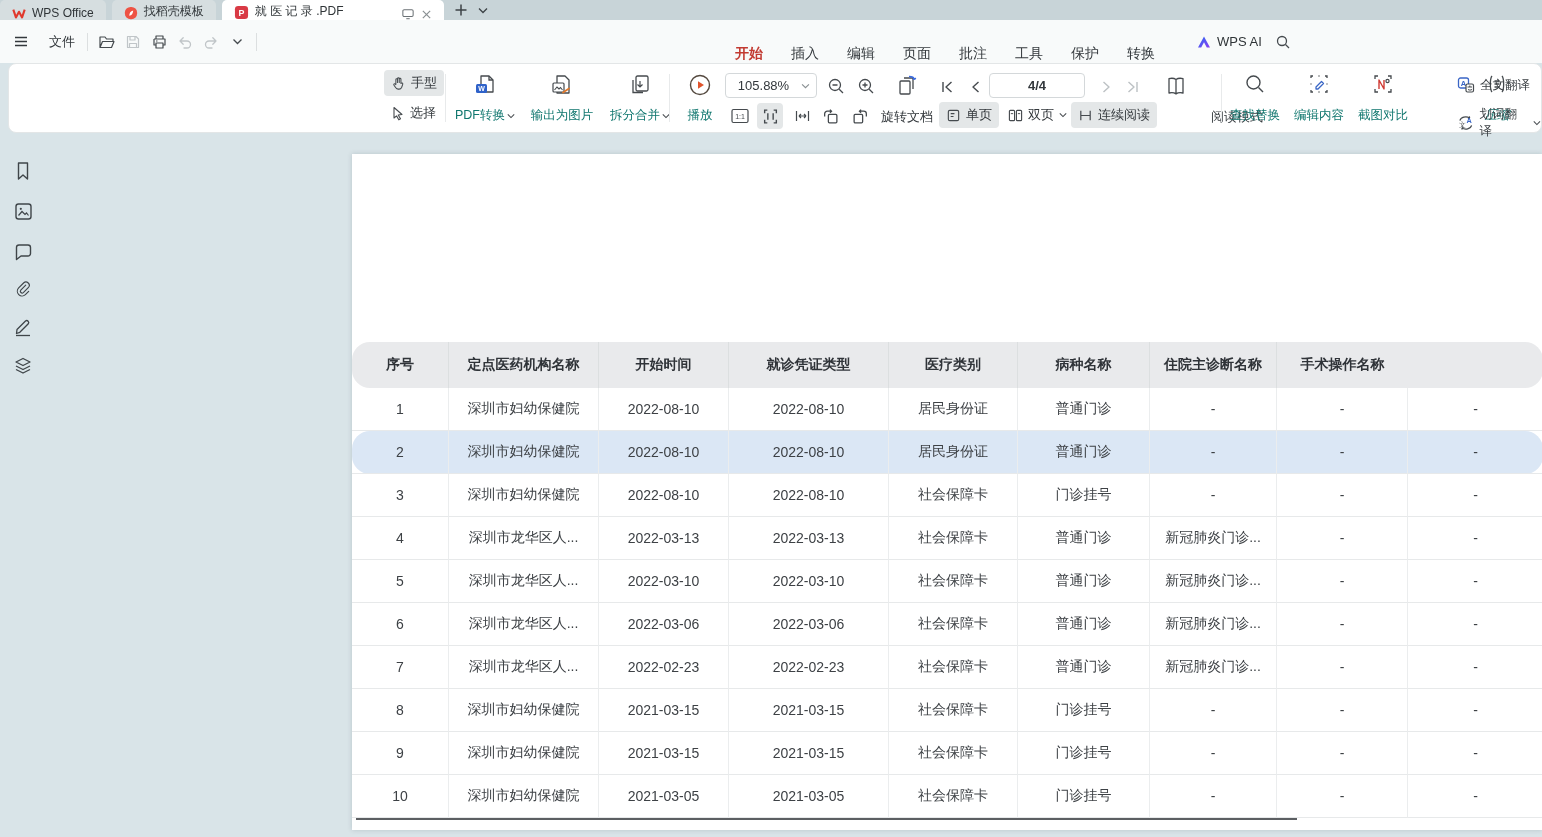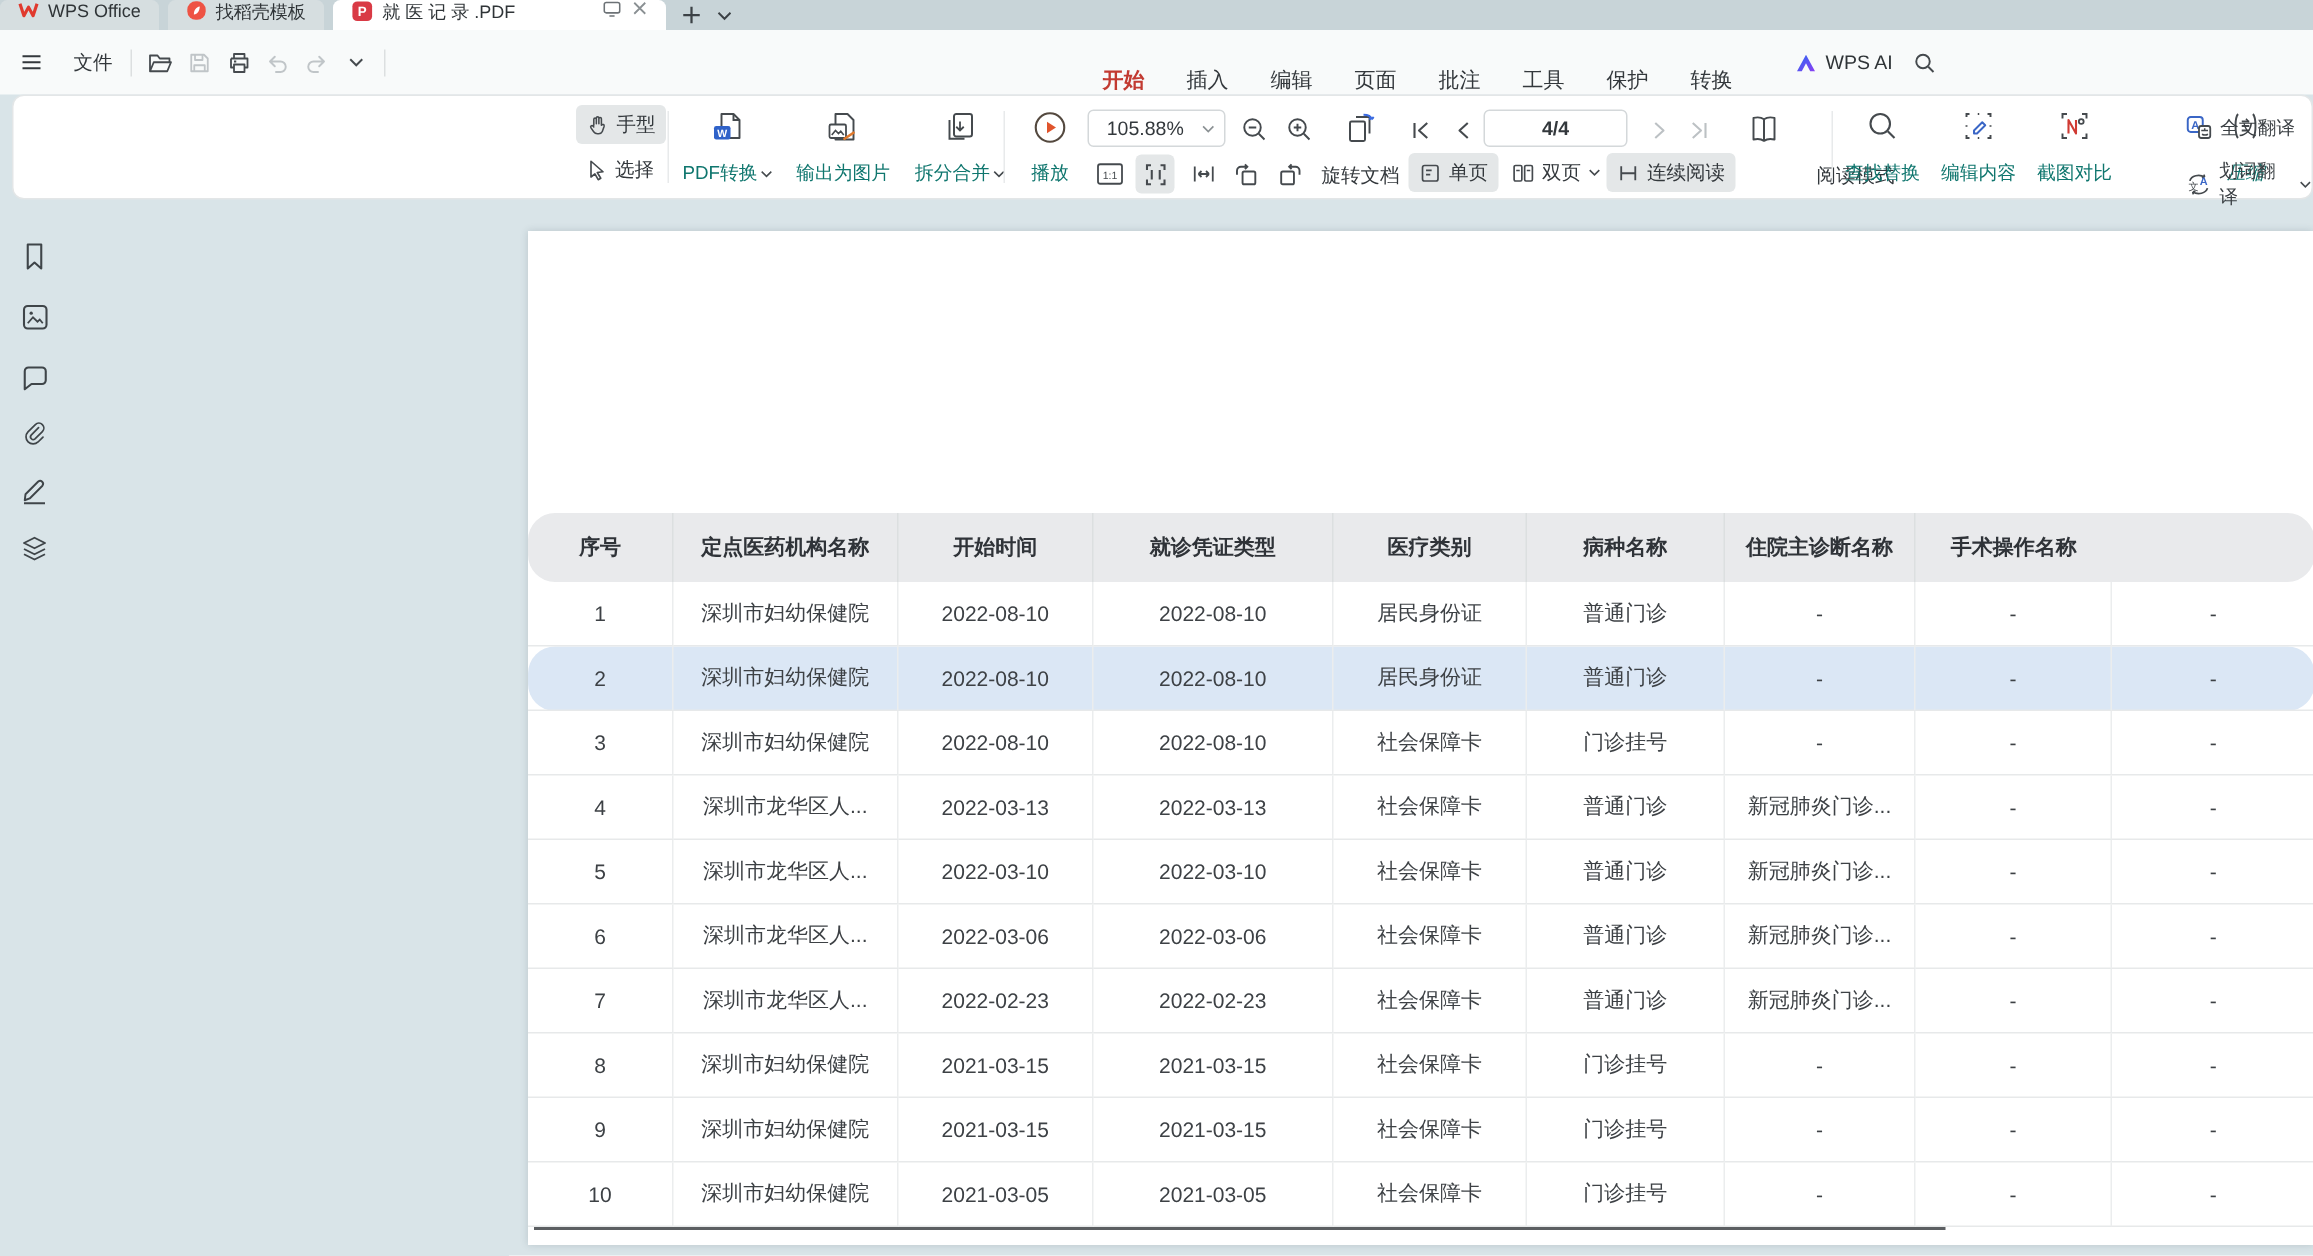--- a/index.html
+++ b/index.html
@@ -2,21 +2,21 @@
 <html><head>
 <meta charset="utf-8">
 <style>
   * { box-sizing: border-box; margin: 0; padding: 0; }
   html,body { width:1542px; height:837px; overflow:hidden; }
   body { font-family:"Liberation Sans","DejaVu Sans",sans-serif; background:#d9e4e8; color:#3c4145; }
   .app { position:relative; width:1542px; height:837px; }
 
   
   .tabstrip { position:absolute; left:0; top:0; width:1542px; height:20px; background:#c8d4d8; display:flex; align-items:flex-end; }
-  .wtab { height:20px; display:flex; align-items:flex-start; gap:6px; padding:0 12px; background:#d6dee0; border-radius:5px 5px 0 0; margin-right:6px; font-size:12px; color:#2f3437; cursor:default; }
+  .wtab { height:20px; display:flex; align-items:flex-end; gap:6px; padding:0 12px; background:#d6dee0; border-radius:5px 5px 0 0; margin-right:6px; font-size:12px; color:#2f3437; cursor:default; }
   .wtab.first { margin-left:0; }
   .wtab.active { background:#ffffff; width:222px; }
   .wtab .grow { flex:1; }
   .tabstrip-btn { width:22px; height:20px; display:flex; align-items:center; justify-content:center; }
 
   
   .menubar { position:absolute; left:0; top:20px; width:1542px; height:43px; background:#f8fafa; display:flex; align-items:center; }
   .menubar .mitem { display:flex; align-items:center; gap:21px; font-size:13px; color:#33383c; padding:0 6px; }
   .mdivider { width:1px; height:18px; background:#dcdfe0; margin:0 6px; }
   .mbtn { width:26px; height:26px; display:flex; align-items:center; justify-content:center; border-radius:3px; }

